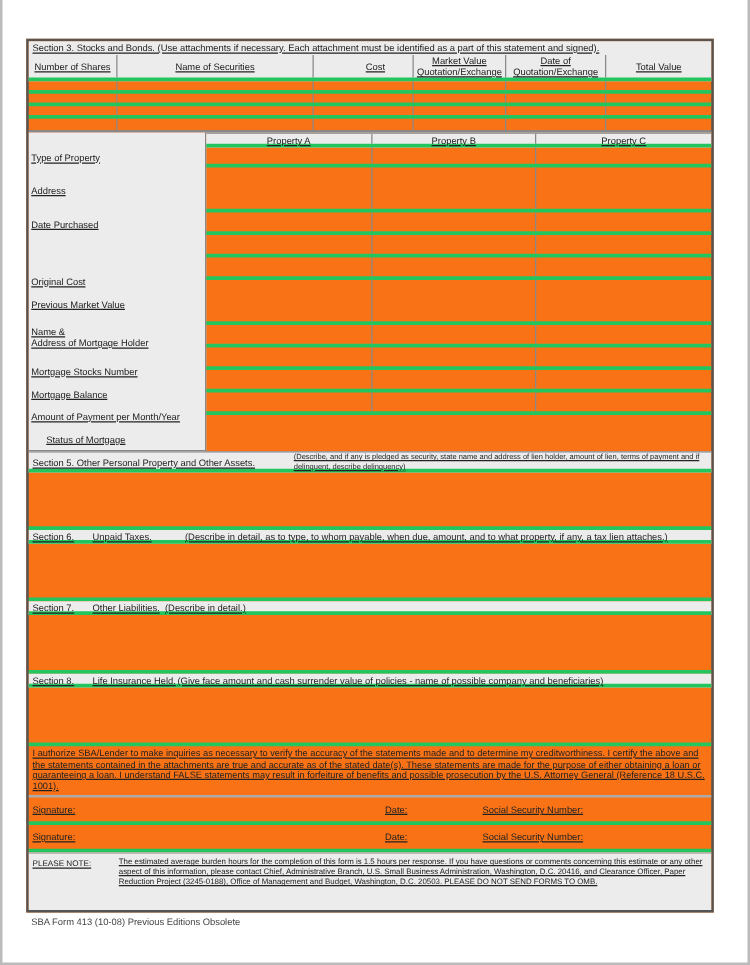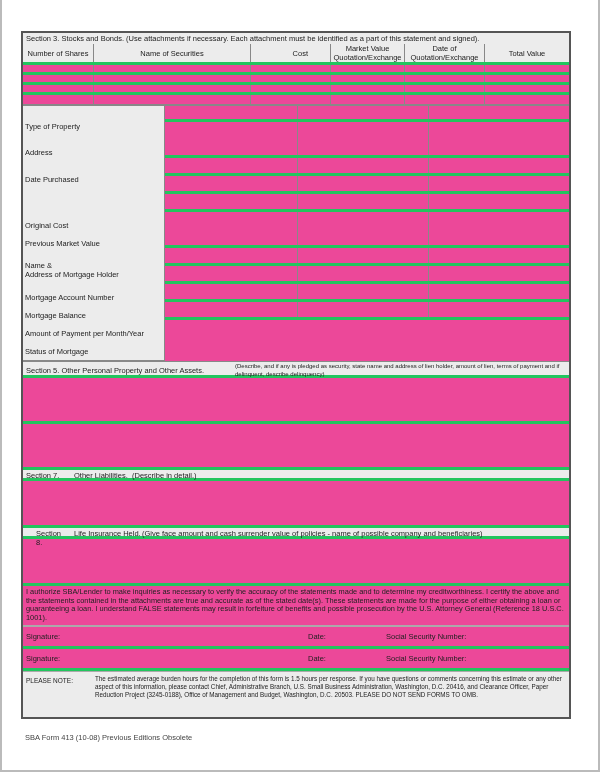--- a/index.html
+++ b/index.html
@@ -1,19 +1,19 @@
 <!DOCTYPE html>
 <html><head>
 <meta charset="utf-8">
 <style>
   * { box-sizing: border-box; margin: 0; padding: 0; }
   html, body { width: 600px; height: 772px; background: #ffffff; overflow: hidden; }
   body { font-family: "Liberation Sans", sans-serif; color: #222; position: relative; }
   .page-frame { position: absolute; left: 0; top: 0; width: 600px; height: 772px; border-left: 2px solid #bbb; border-right: 2px solid #bbb; border-bottom: 2px solid #bbb; }
-  .form { position: absolute; left: 21px; top: 31px; width: 550px; border: 2px solid #555; background: #ec4899; }
+  .form { position: absolute; left: 21px; top: 31px; width: 550px; border: 2px solid #555; background: #f97316; text-decoration: underline; }
   .row { display: flex; border-bottom: 3px solid #22c55e; }
   .gray { background: #ececec; }
   .txt { font-size: 7.5px; line-height: 9px; color: #222; }
   .cell { border-right: 1px solid #888; }
   .cell:last-child { border-right: none; }
   .center { text-align: center; }
   input.field { border: none; background: transparent; width: 100%; height: 100%; font-family: "Liberation Sans", sans-serif; font-size: 8px; outline: none; padding: 0 2px; }
   textarea.area { border: none; background: transparent; width: 100%; height: 100%; resize: none; font-family: "Liberation Sans", sans-serif; font-size: 8px; outline: none; padding: 2px; }
   .sec-head { height: 11px; padding: 1px 3px; white-space: nowrap; }
   .footer-label { position: absolute; left: 25px; top: 733px; font-size: 7.5px; color: #444; }
@@ -77,27 +77,32 @@
     <div class="gray" style="width:142px;border-right:1px solid #888;border-bottom:1px solid #888;">
       <div style="height:12px;"></div>
       <div id="s4-labels">
           <div class="txt" style="height: 16px; display: flex; align-items: center; padding: 0px 2px; white-space: pre-line;">Type of Property</div>
           <div class="txt" style="height: 36px; display: flex; align-items: center; padding: 0px 2px; white-space: pre-line;">Address</div>
           <div class="txt" style="height: 18px; display: flex; align-items: center; padding: 0px 2px; white-space: pre-line;">Date Purchased</div>
           <div class="txt" style="height: 18px; display: flex; align-items: center; padding: 0px 2px; white-space: pre-line; margin-top: 28px;">Original Cost</div>
           <div class="txt" style="height: 18px; display: flex; align-items: center; padding: 0px 2px; white-space: pre-line;">Previous Market Value</div>
           <div class="txt" style="height: 36px; display: flex; align-items: center; padding: 0px 2px; white-space: pre-line;">Name &amp;
 Address of Mortgage Holder</div>
-          <div class="txt" style="height: 18px; display: flex; align-items: center; padding: 0px 2px; white-space: pre-line;">Mortgage Account Number</div>
+          <div class="txt" style="height: 18px; display: flex; align-items: center; padding: 0px 2px; white-space: pre-line;">Mortgage Stocks Number</div>
           <div class="txt" style="height: 18px; display: flex; align-items: center; padding: 0px 2px; white-space: pre-line;">Mortgage Balance</div>
           <div class="txt" style="height: 18px; display: flex; align-items: center; padding: 0px 2px; white-space: pre-line;">Amount of Payment per Month/Year</div>
-          <div class="txt" style="height: 18px; display: flex; align-items: center; padding: 0px 2px; white-space: pre-line;">Status of Mortgage</div>
+          <div class="txt" style="height: 18px; display: flex; align-items: center; padding: 0px 14px; white-space: pre-line;">Status of Mortgage</div>
         </div>
     </div>
     <div style="flex:1;">
+      <div class="row gray" style="height:12px;border-top:1px solid #888;">
+        <div class="cell txt center" style="width:133px;line-height:11px;">Property A</div>
+        <div class="cell txt center" style="width:131px;line-height:11px;">Property B</div>
+        <div class="cell txt center" style="flex:1;line-height:11px;">Property C</div>
+      </div>
       <div id="s4-cells">
           <div class="row" style="height: 16px;">
             <div class="cell" style="width: 133px;"><input class="field" style=""></div>
             <div class="cell" style="width: 131px;"><input class="field" style=""></div>
             <div class="cell" style="flex: 1 1 0%;"><input class="field" style=""></div>
           </div>
           <div class="row" style="height: 36px;">
             <div class="cell" style="width: 133px;"><input class="field" style=""></div>
             <div class="cell" style="width: 131px;"><input class="field" style=""></div>
             <div class="cell" style="flex: 1 1 0%;"><input class="field" style=""></div>
@@ -147,35 +152,40 @@
   </div>
 
   <div class="row gray" style="height:17px;border-top:1px solid #888;">
     <div class="txt" style="width:210px;padding:4px 3px;white-space:nowrap;">Section 5. Other Personal Property and Other Assets.</div>
     <div class="txt" style="flex:1;padding:1px 2px;font-size:6px;line-height:7.5px;">(Describe, and if any is pledged as security, state name and address of lien holder, amount of lien, terms of payment and if delinquent, describe delinquency)</div>
   </div>
   <div class="row" style="height:46px;">
     <textarea class="area" style=""></textarea>
   </div>
 
+  <div class="row gray" style="height:11px;">
+    <div class="txt" style="padding:1px 3px;width:51px;">Section 6.</div>
+    <div class="txt" style="padding:1px 0;width:74px;">Unpaid Taxes.</div>
+    <div class="txt" style="padding:1px 0;white-space:nowrap;">(Describe in detail, as to type, to whom payable, when due, amount, and to what property, if any, a tax lien attaches.)</div>
+  </div>
   <div class="row" style="height:46px;">
     <textarea class="area" style=""></textarea>
   </div>
 
   <div class="row gray" style="height:11px;">
     <div class="txt" style="padding:1px 3px;width:51px;">Section 7.</div>
     <div class="txt" style="padding:1px 0;width:58px;">Other Liabilities.</div>
     <div class="txt" style="padding:1px 0;">(Describe in detail.)</div>
   </div>
   <div class="row" style="height:47px;">
     <textarea class="area" style=""></textarea>
   </div>
 
   <div class="row gray" style="height:11px;">
-    <div class="txt" style="padding:1px 13px;width:51px;">Section 8.</div>
+    <div class="txt" style="padding:1px 3px;width:51px;">Section 8.</div>
     <div class="txt" style="padding:1px 0;width:68px;">Life Insurance Held.</div>
     <div class="txt" style="padding:1px 0;white-space:nowrap;">(Give face amount and cash surrender value of policies - name of possible company and beneficiaries)</div>
   </div>
   <div class="row" style="height:47px;">
     <textarea class="area" style=""></textarea>
   </div>
 
   <div class="row" style="height:41px;border-bottom:2px solid #aaa;">
     <div class="txt" style="padding:2px 3px;font-size:7.4px;line-height:8.5px;"> I authorize SBA/Lender to make inquiries as necessary to verify the accuracy of the statements made and to determine my creditworthiness. I certify the above and the statements contained in the attachments are true and accurate as of the stated date(s). These statements are made for the purpose of either obtaining a loan or guaranteeing a loan. I understand FALSE statements may result in forfeiture of benefits and possible prosecution by the U.S. Attorney General (Reference 18 U.S.C. 1001).</div>
   </div>

